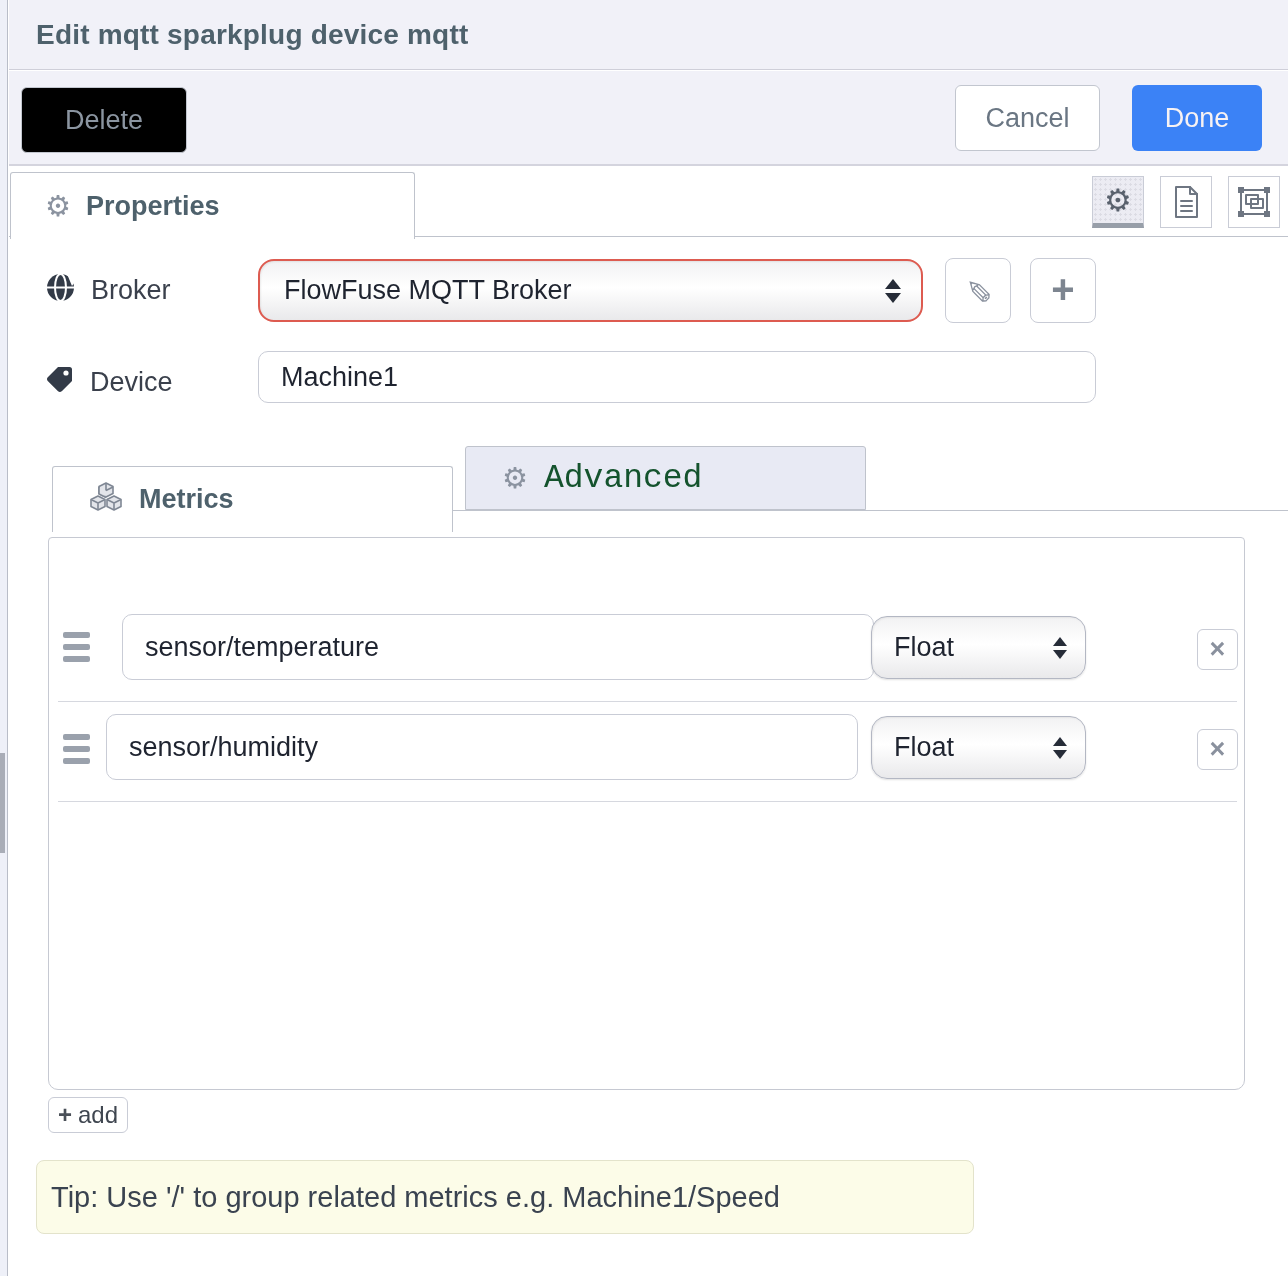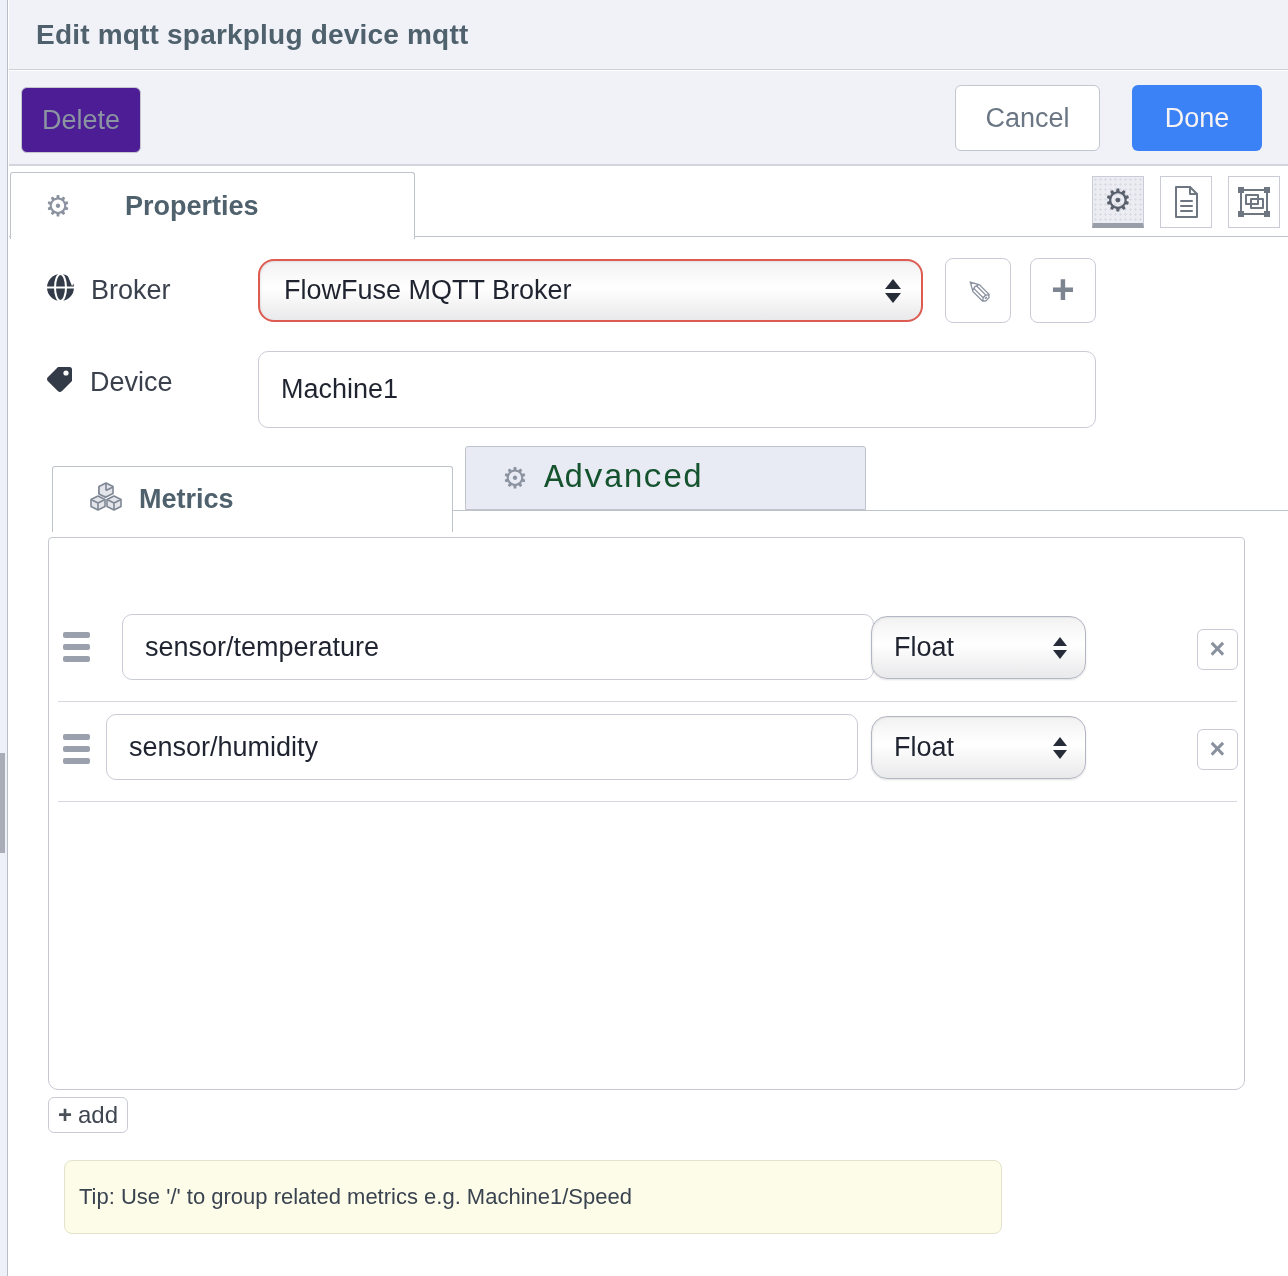--- a/index.html
+++ b/index.html
@@ -16,30 +16,30 @@
   .scroll-thumb { left:0; top:753px; width:5px; height:100px; background:#a9adb7; }
 
   
   .header-bar { left:9px; top:0; width:1279px; height:70px; background:#f1f1f8; border-bottom:1px solid #cfcfd9;
     display:flex; align-items:center; padding-left:27px; }
   .header-title { font-size:28px; font-weight:bold; color:#4e616c; letter-spacing:.2px; }
 
   
   .toolbar { left:9px; top:71px; width:1279px; height:95px; background:#f1f1f8; border-bottom:2px solid #d4d4de; }
   .btn { display:flex; align-items:center; justify-content:center; border-radius:6px; font-size:27px; cursor:pointer; }
-  .btn-delete { left:21px; top:87px; width:120px; height:66px; background:#4c1d95; border:1px solid #c2c6cf; color:#8b95a1; }
+  .btn-delete { left:21px; top:87px; width:166px; height:66px; background:#000000; border:1px solid #c2c6cf; color:#8b95a1; }
   .btn-cancel { left:955px; top:85px; width:145px; height:66px; background:#fff; border:1px solid #c2c6cf; color:#6a7683; }
   .btn-done   { left:1132px; top:85px; width:130px; height:66px; border:1px solid transparent; color:#f7f2f3; }
 
   
   .tabstrip { left:9px; top:166px; width:1279px; height:71px; background:#fff; border-bottom:1px solid #bfc3cc; }
   .tab-properties { left:10px; top:172px; width:405px; height:67px; background:#fff; z-index:2;
     border:1px solid #bfc3cc; border-bottom:none; border-radius:3px 3px 0 0;
     display:flex; align-items:center; padding-left:34px; gap:15px; }
-  .tab-properties .tab-label { font-size:27px; font-weight:bold; color:#4e616c;margin-left:39px; }
+  .tab-properties .tab-label { font-size:27px; font-weight:bold; color:#4e616c; }
   .glyph-gear { font-size:29px; color:#8b93a0; line-height:1; }
 
   .icon-btn { top:176px; width:52px; height:52px; background:#fff; border:1px solid #c9ccd6;
     display:flex; align-items:center; justify-content:center; z-index:2; cursor:pointer; }
   .icon-btn.active { background-color:#ececf3;
     background-image:radial-gradient(circle,#dcdce4 1px,transparent 1.2px); background-size:5px 5px;
     border-bottom:5px solid #989fa9; }
   .icon-btn svg { display:block; }
   .icon-btn .glyph-gear { font-size:31px; color:#59616d; }
 
@@ -61,21 +61,21 @@
 
   .side-btn { width:66px; height:65px; background:#fff; border:1px solid #c9ccd6; border-radius:8px;
     display:flex; align-items:center; justify-content:center; cursor:pointer; }
   .btn-edit-broker { left:945px; top:258px; }
   .btn-add-broker  { left:1030px; top:258px; }
   .glyph-pencil { font-size:32px; color:#8a919e; transform:rotate(90deg) scaleX(-1); }
   .glyph-plus { font-size:40px; font-weight:bold; color:#7d8590; line-height:1; margin-top:-4px; }
 
   .text-input { border:1px solid #c9ccd6; border-radius:10px; background:#fff; font-size:27px; color:#1f2430;
     font-family:"Liberation Sans", sans-serif; padding:0 22px; outline:none; }
-  .device-input { left:258px; top:351px; width:838px; height:77px; }
+  .device-input { left:258px; top:351px; width:838px; height:52px; }
 
   
   .subtab-line { left:52px; top:510px; width:1236px; height:1px; background:#bfc3cc; }
   .subtab { display:flex; align-items:center; padding-left:36px; gap:16px; }
   .tab-metrics { left:52px; top:466px; width:401px; height:66px; background:#fff; z-index:2;
     border:1px solid #bfc3cc; border-bottom:none; border-radius:3px 3px 0 0; }
   .tab-metrics .tab-label { font-size:27px; font-weight:bold; color:#4e616c; }
   .tab-advanced { left:465px; top:446px; width:401px; height:64px; background:#e8eaf4; border:1px solid #bfc3cc;
     border-radius:3px 3px 0 0; cursor:pointer; }
   .tab-advanced .tab-label { font-size:33px; color:#14532d;font-family:Liberation Mono, monospace; }
@@ -97,22 +97,22 @@
     display:flex; align-items:center; justify-content:center; font-size:27px; font-weight:bold; color:#8a919e; cursor:pointer; }
   .row-sep { position:absolute; left:9px; width:1179px; height:1px; background:#d6d8df; }
 
   
   .add-btn { left:48px; top:1097px; width:80px; height:36px; background:#fff; border:1px solid #c9ccd6; border-radius:6px;
     display:flex; align-items:center; justify-content:center; gap:6px; cursor:pointer; }
   .add-btn .plus { font-size:24px; font-weight:bold; color:#4a5058; line-height:1; }
   .add-btn .lbl { font-size:24px; color:#3f4650; }
 
   
-  .tip-box { left:64px; top:1160px; width:938px; height:74px; border:1px solid #e3e3cb; border-radius:8px;
-    display:flex; align-items:center; padding-left:14px; font-size:22px; color:#3a4350; }
+  .tip-box { left:36px; top:1160px; width:938px; height:74px; border:1px solid #e3e3cb; border-radius:8px;
+    display:flex; align-items:center; padding-left:14px; font-size:29px; color:#3a4350; }
 
   svg .stroke { fill:none; stroke:#6e7682; stroke-width:2; stroke-linejoin:round; stroke-linecap:round; }
 </style>
 </head>
 <body>
 
 <div class="abs workspace-strip">
   <div class="abs scroll-thumb"></div>
 </div>
 

